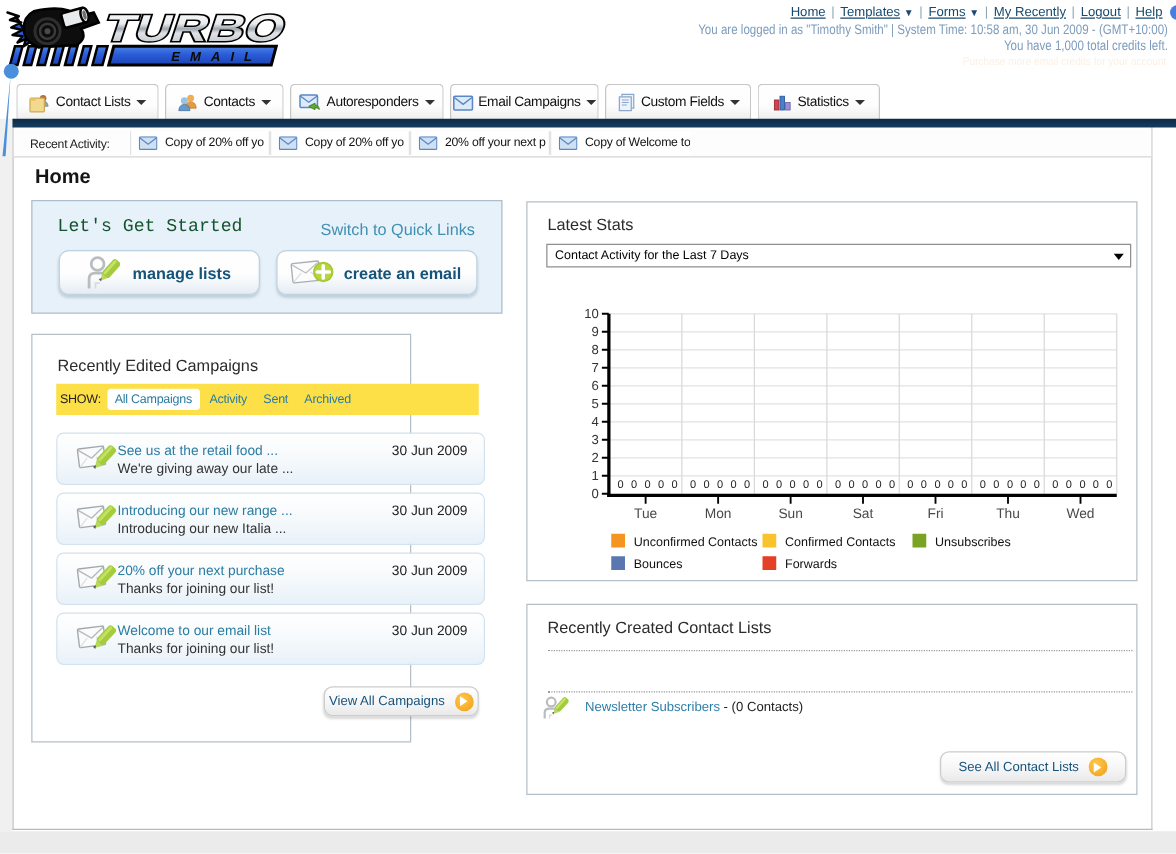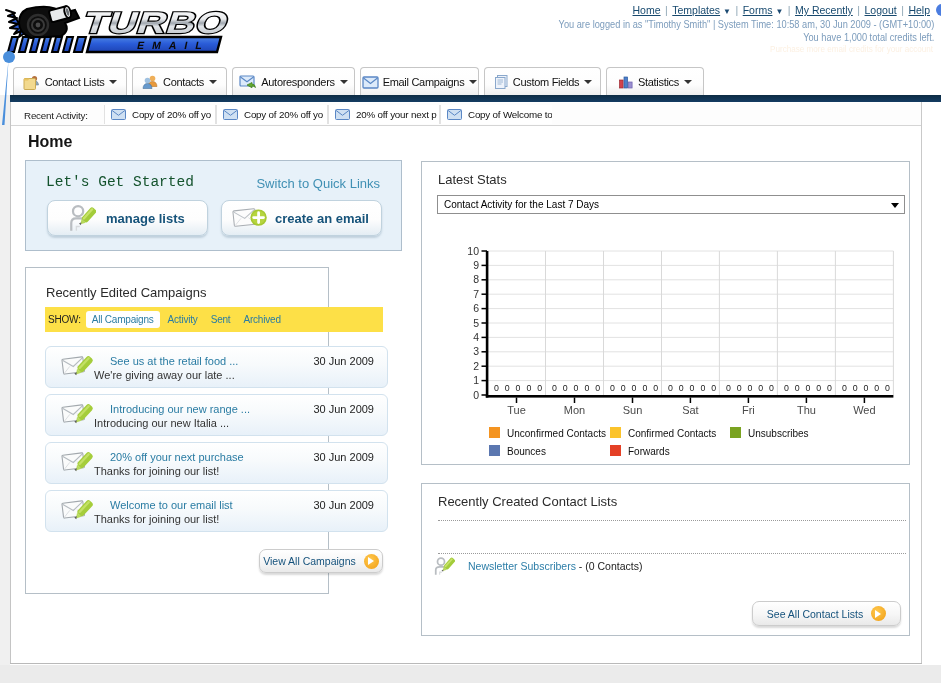--- a/index.html
+++ b/index.html
@@ -50,21 +50,21 @@
 .bigbtn { position:absolute; top:39px; width:161px; height:36px; border:1px solid #c0d2de; border-radius:8px; background:linear-gradient(#ffffff,#fdfdfd 55%,#e4edf4); box-shadow:0 2px 2px rgba(120,150,170,.35); display:flex; align-items:center; }
 .bigbtn .txt { font-size:13px; font-weight:bold; color:#16537a; white-space:nowrap; }
 
 
 #camp { left:25px; top:267px; width:304px; height:327px; background:#fff; border:1px solid #b5bfc7; }
 #camp .t { position:absolute; left:20px; top:17px; font-size:13px; color:#2b2b2b; }
 #showbar { position:absolute; left:19px; top:39px; width:338px; height:25px; background:#fde047; display:flex; align-items:center; font-size:10px; color:#222; letter-spacing:-0.2px; }
 #showbar .pill { background:#fff; border-radius:3px; padding:3px 6px; color:#2a7ca3; margin-left:5px; }
 #showbar a { color:#2a7ca3; margin-left:13px; } #showbar a:first-of-type { margin-left:8px; }
 .crow { position:absolute; left:19px; width:343px; height:42px; border:1px solid #d2e2ee; border-radius:6px; background:linear-gradient(#ffffff,#f7fafc 45%,#e8f1f9); }
-.crow .ttl { position:absolute; left:64px; top:8px; font-size:11px; color:#2a7ca3; white-space:nowrap; }
+.crow .ttl { position:absolute; left:48px; top:8px; font-size:11px; color:#2a7ca3; white-space:nowrap; }
 .crow .sub { position:absolute; left:48px; top:22px; font-size:11px; color:#333; white-space:nowrap; }
 .crow .date { position:absolute; right:13px; top:8px; font-size:11px; color:#222; }
 .crow svg.env { position:absolute; left:7px; top:6px; }
 
 
 .gobtn { position:absolute; border:1px solid #cccccc; border-radius:7px; background:linear-gradient(#ffffff,#f6f6f6 55%,#e9e9e9); box-shadow:0 2px 2px rgba(0,0,0,.15); display:flex; align-items:center; justify-content:center; font-size:10.5px; color:#15527c; white-space:nowrap; }
 .gobtn .oc { display:inline-block; flex:none; width:15px; height:15px; border-radius:50%; background:radial-gradient(circle at 40% 35%, #ffc84d, #f09d14); margin-left:8px; position:relative; }
 .gobtn .oc:after { content:""; position:absolute; left:4px; top:3.5px; width:0; height:0; border-left:6px solid #fff; border-top:4px solid transparent; border-bottom:4px solid transparent; }
 
 

